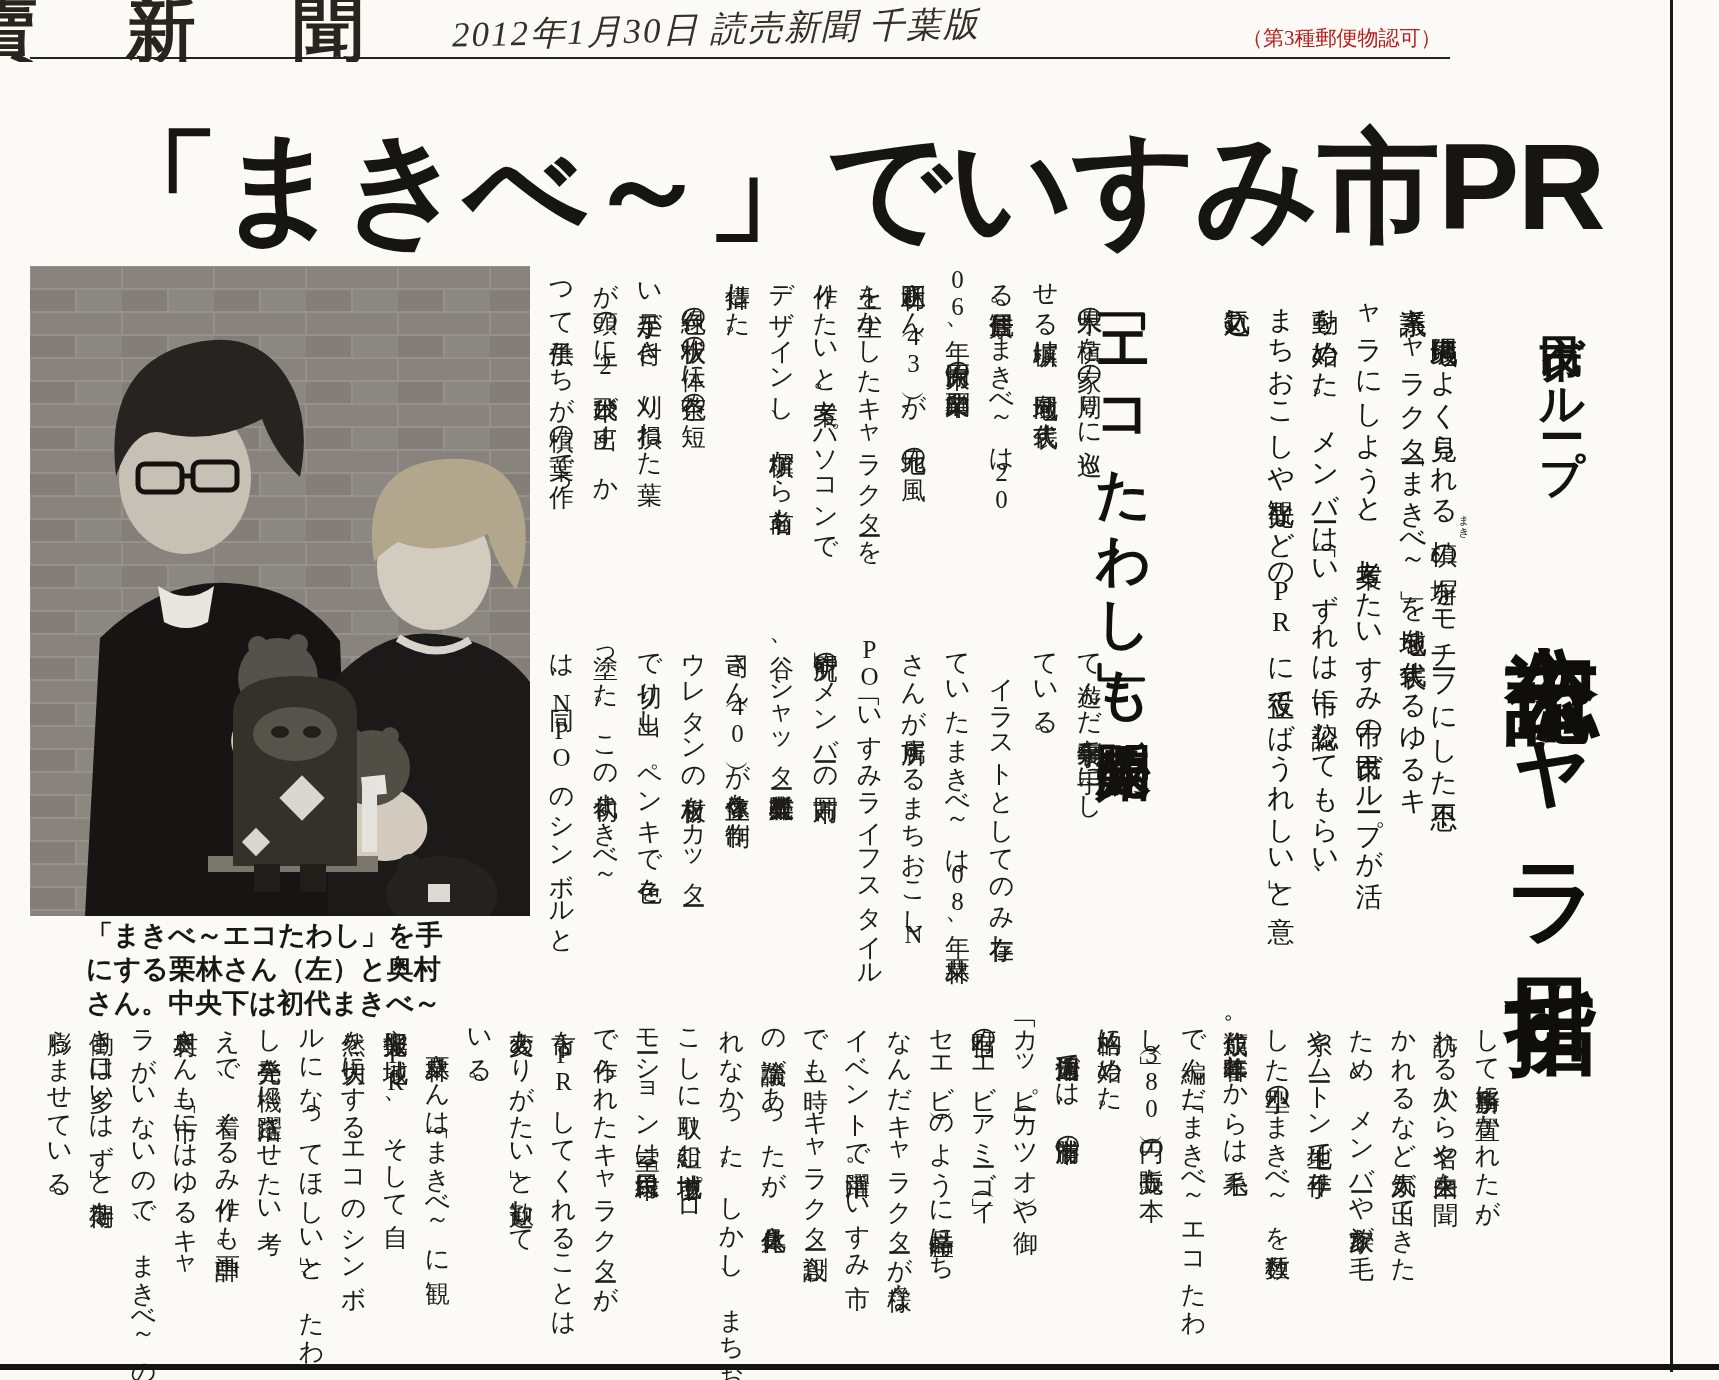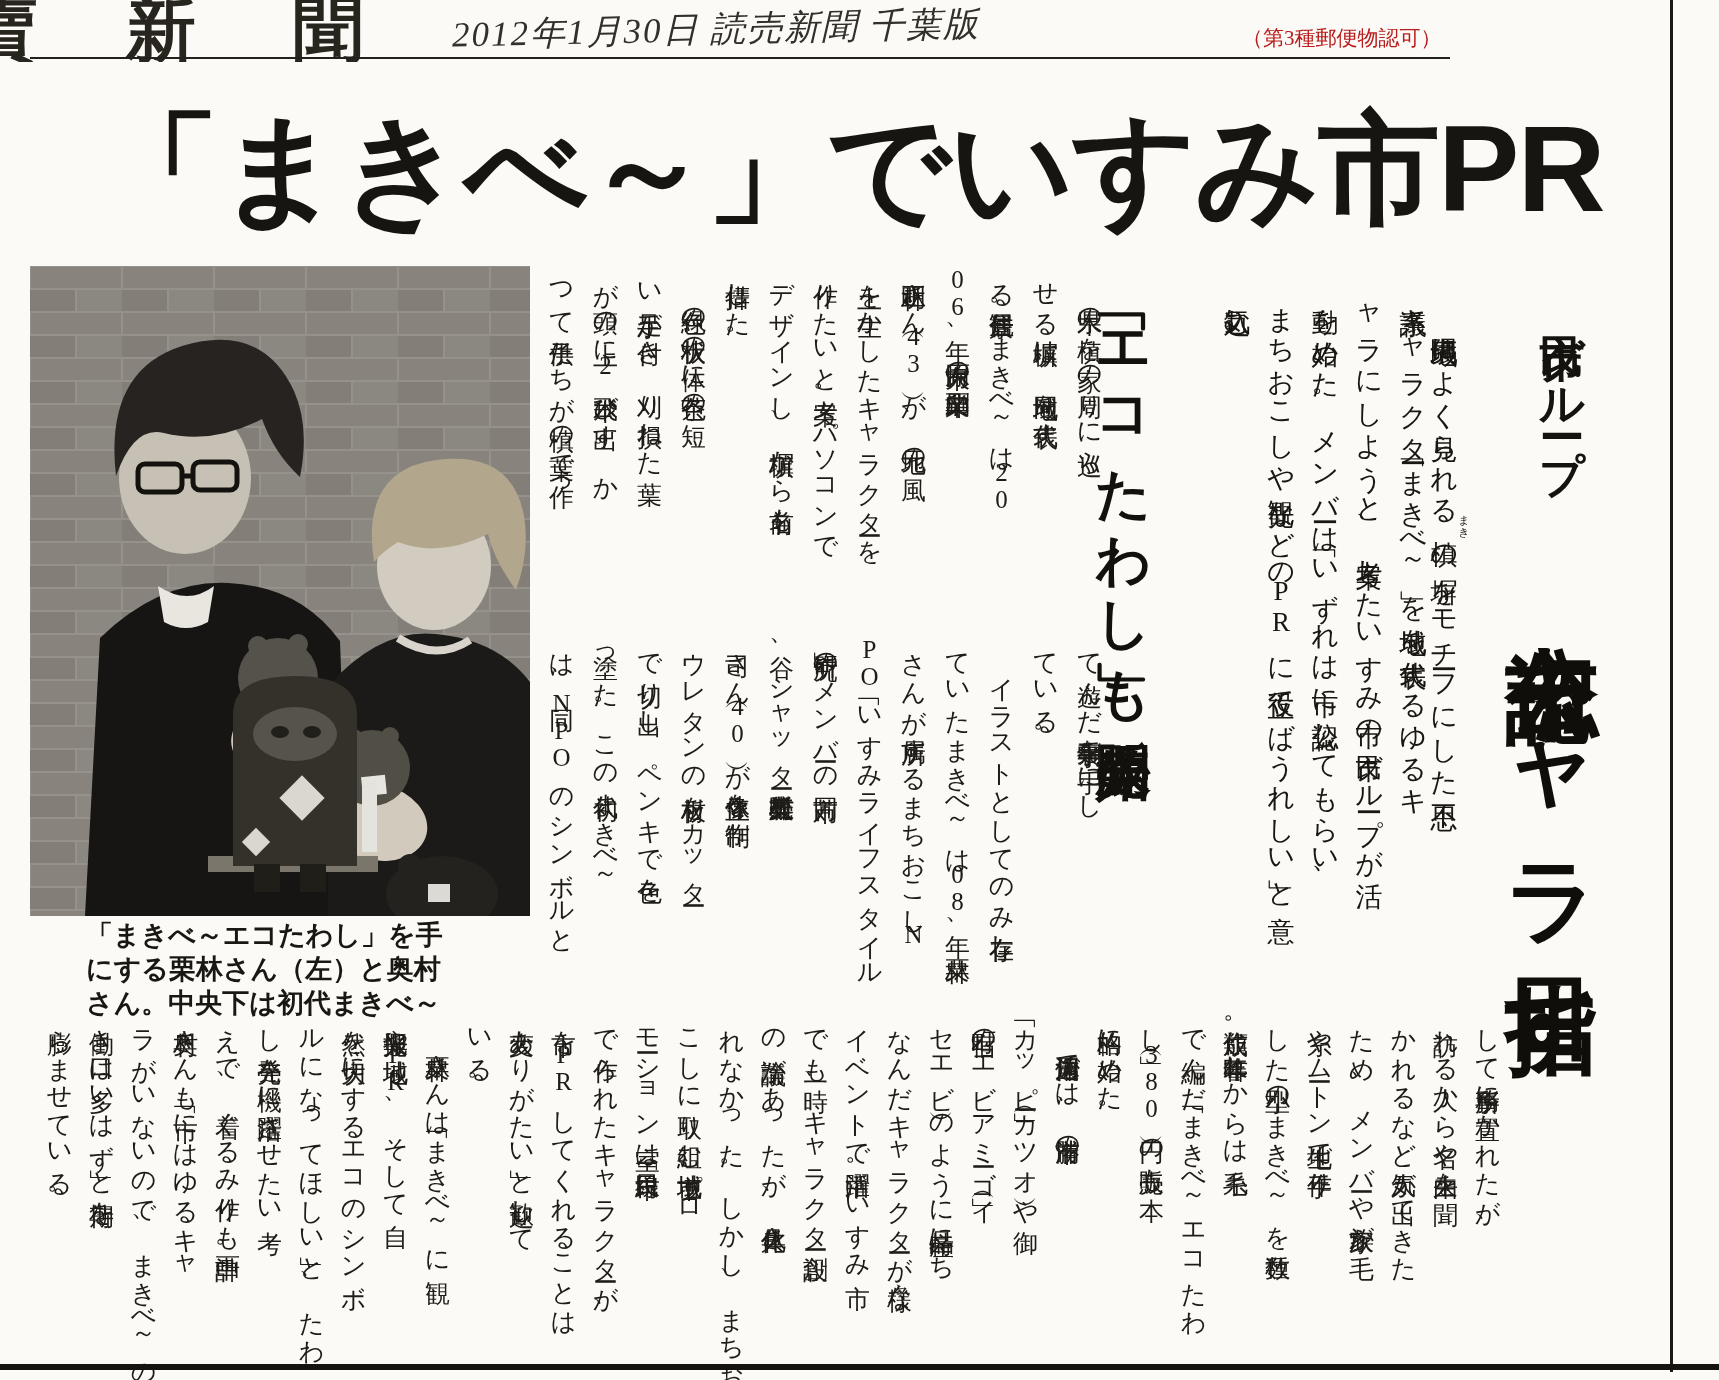--- a/index.html
+++ b/index.html
@@ -12,21 +12,21 @@
   .top-strip{position:absolute;left:0;top:0;width:1719px;height:62px;overflow:hidden;}
   .masthead-char{position:absolute;top:-16px;font-family:"Liberation Serif",serif;
     font-weight:bold;font-size:70px;color:#28251f;}
   .mc0{left:-32px;} .mc1{left:126px;} .mc2{left:293px;}
   .date-note{position:absolute;left:452px;top:6px;font-size:35px;color:#33302a;
     font-style:italic;transform:rotate(-1.2deg);white-space:nowrap;letter-spacing:2px;}
   .postal-note{position:absolute;left:1242px;top:24px;font-size:21px;color:#b91c1c;white-space:nowrap;}
   .top-rule{position:absolute;left:30px;top:57px;width:1420px;height:2px;background:#23211d;}
   
   .main-headline{
-    position:absolute;left:98px;top:78px;width:1560px;height:190px;
+    position:absolute;left:98px;top:96px;width:1560px;height:190px;
     font-family:"Liberation Sans",sans-serif;font-weight:700;
     font-size:122px;line-height:182px;letter-spacing:-2px;white-space:nowrap;color:#161511;
   }
   
   .vflow{position:absolute;display:flex;flex-direction:row-reverse;justify-content:flex-start;}
   .vcol{
     writing-mode:vertical-rl;text-orientation:mixed;white-space:nowrap;
     line-height:1;height:100%;
   }
   .vcol .tcu{text-orientation:upright;}

